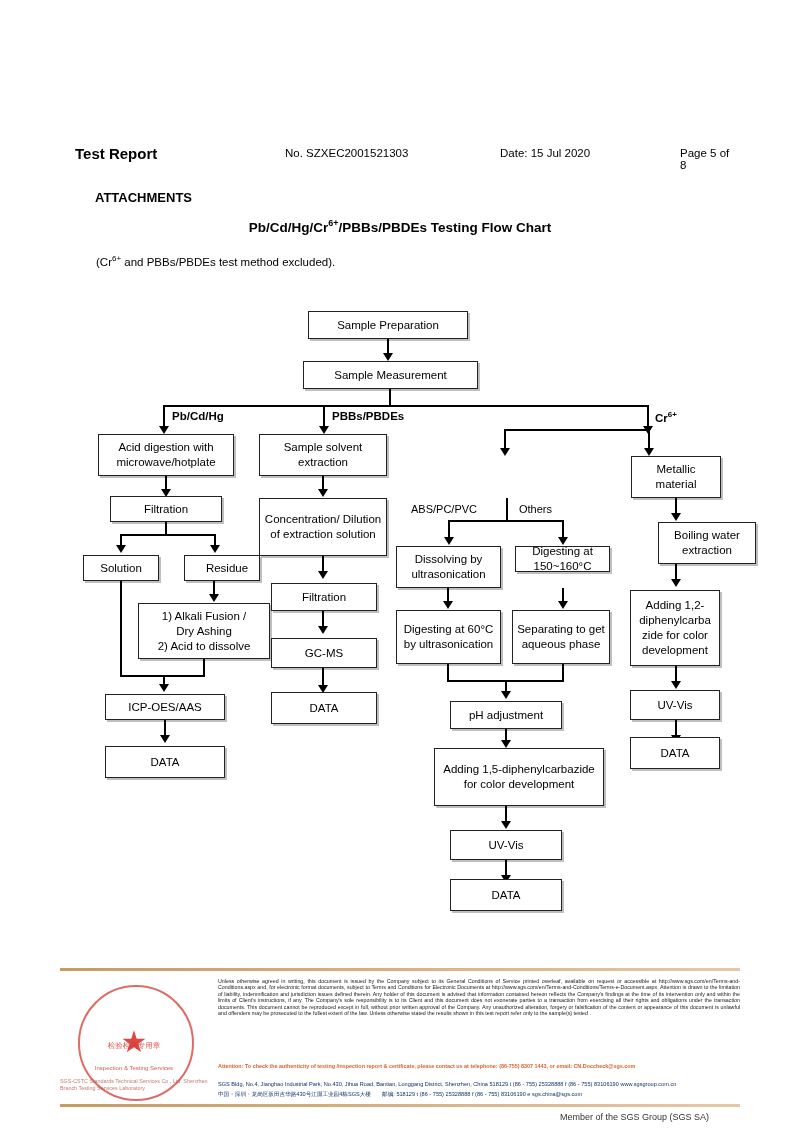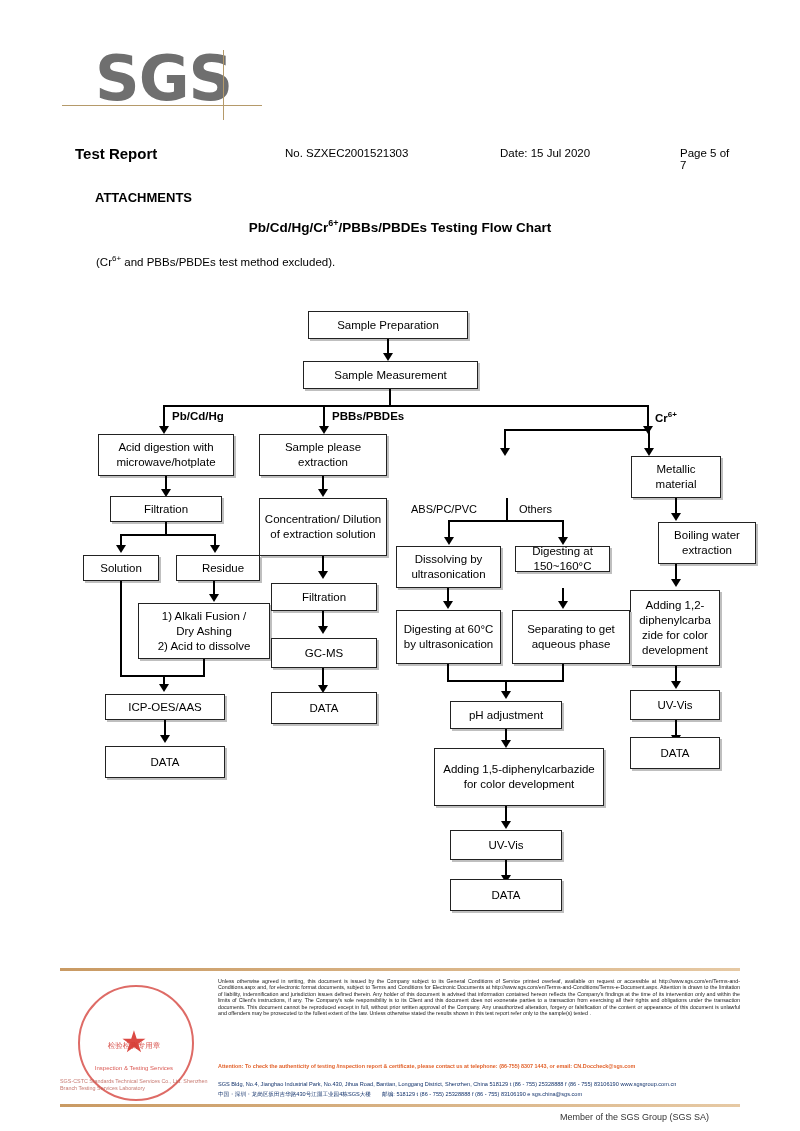--- a/index.html
+++ b/index.html
@@ -96,31 +96,26 @@
   .stamp .en1{position:absolute;left:0;top:80px;width:112px;text-align:center;
     font-size:6px;color:#d33a33;opacity:.85;}
   .stamp-cap{position:absolute;left:60px;top:1078px;width:160px;
     font-size:5.4px;line-height:7px;color:#b8554a;opacity:.8;}
 </style>
 </head>
 <body>
 
 <div class="page">
 
-  <div class="logo-wrap">
-    <div class="logo-text">SGS</div>
-    <div class="logo-vrule"></div>
-    <div class="logo-hrule"></div>
-  </div>
 
   <div class="hdr-row">
     <div class="hdr-title">Test Report</div>
     <div class="hdr-no">No. SZXEC2001521303</div>
     <div class="hdr-date">Date: 15 Jul 2020</div>
-    <div class="hdr-page">Page 5 of 7</div>
+    <div class="hdr-page">Page 5 of 8</div>
   </div>
 
   <div class="attachments">ATTACHMENTS</div>
 
   <div class="flow-title"><span>Pb/Cd/Hg/Cr</span><sup>6+</sup><span>/PBBs/PBDEs Testing Flow Chart</span></div>
 
   <div class="note">
     <span class="l2"><span>(Cr</span><sup>6+</sup><span> and PBBs/PBDEs  test method excluded).</span></span>
   </div>
 
@@ -153,21 +148,21 @@
     <div class="node" style="left:110px;top:196px;width:112px;height:26px;">Filtration</div>
 
     <div class="conn vline" style="left:165px;top:222px;height:14px;"></div>
     <div class="conn hline" style="left:120px;top:234px;width:96px;"></div>
     <div class="conn vline" style="left:120px;top:234px;height:14px;"></div>
     <div class="arrow" style="left:116px;top:245px;"></div>
     <div class="conn vline" style="left:214px;top:234px;height:14px;"></div>
     <div class="arrow" style="left:210px;top:245px;"></div>
 
     <div class="node" style="left:83px;top:255px;width:76px;height:26px;">Solution</div>
-    <div class="node" style="left:176px;top:255px;width:84px;height:26px;padding-left:13px;">Residue</div>
+    <div class="node" style="left:184px;top:255px;width:76px;height:26px;padding-left:13px;">Residue</div>
 
     <div class="conn vline" style="left:213px;top:281px;height:16px;"></div>
     <div class="arrow" style="left:209px;top:294px;"></div>
 
     <div class="node" style="left:138px;top:303px;width:132px;height:56px;flex-direction:column;">
       <span>1) Alkali Fusion /</span>
       <span>Dry Ashing</span>
       <span>2) Acid to dissolve</span>
     </div>
 
@@ -175,21 +170,21 @@
     <div class="conn vline" style="left:203px;top:359px;height:18px;"></div>
     <div class="conn hline" style="left:120px;top:375px;width:85px;"></div>
     <div class="conn vline" style="left:163px;top:375px;height:12px;"></div>
     <div class="arrow" style="left:159px;top:384px;"></div>
 
     <div class="node" style="left:105px;top:394px;width:120px;height:26px;">ICP-OES/AAS</div>
     <div class="conn vline" style="left:164px;top:420px;height:18px;"></div>
     <div class="arrow" style="left:160px;top:435px;"></div>
     <div class="node" style="left:105px;top:446px;width:120px;height:32px;">DATA</div>
 
-    <div class="node" style="left:259px;top:134px;width:128px;height:42px;">Sample please extraction</div>
+    <div class="node" style="left:259px;top:134px;width:128px;height:42px;">Sample solvent extraction</div>
     <div class="conn vline" style="left:322px;top:176px;height:16px;"></div>
     <div class="arrow" style="left:318px;top:189px;"></div>
 
     <div class="node" style="left:259px;top:198px;width:128px;height:58px;">Concentration/ Dilution of extraction solution</div>
     <div class="conn vline" style="left:322px;top:256px;height:18px;"></div>
     <div class="arrow" style="left:318px;top:271px;"></div>
 
     <div class="node" style="left:271px;top:283px;width:106px;height:28px;">Filtration</div>
     <div class="conn vline" style="left:322px;top:311px;height:18px;"></div>
     <div class="arrow" style="left:318px;top:326px;"></div>
@@ -236,21 +231,21 @@
 
     <div class="node" style="left:396px;top:246px;width:105px;height:42px;">Dissolving by ultrasonication</div>
     <div class="conn vline" style="left:447px;top:288px;height:16px;"></div>
     <div class="arrow" style="left:443px;top:301px;"></div>
 
     <div class="node" style="left:515px;top:246px;width:95px;height:26px;">Digesting at 150~160°C</div>
     <div class="conn vline" style="left:562px;top:288px;height:16px;"></div>
     <div class="arrow" style="left:558px;top:301px;"></div>
 
     <div class="node" style="left:396px;top:310px;width:105px;height:54px;">Digesting at 60°C by ultrasonication</div>
-    <div class="node" style="left:512px;top:310px;width:118px;height:54px;">Separating to get aqueous phase</div>
+    <div class="node" style="left:512px;top:310px;width:98px;height:54px;">Separating to get aqueous phase</div>
 
     <div class="conn vline" style="left:447px;top:364px;height:18px;"></div>
     <div class="conn vline" style="left:562px;top:364px;height:18px;"></div>
     <div class="conn hline" style="left:447px;top:380px;width:117px;"></div>
     <div class="conn vline" style="left:505px;top:380px;height:14px;"></div>
     <div class="arrow" style="left:501px;top:391px;"></div>
 
     <div class="node" style="left:450px;top:401px;width:112px;height:28px;">pH adjustment</div>
     <div class="conn vline" style="left:505px;top:429px;height:14px;"></div>
     <div class="arrow" style="left:501px;top:440px;"></div>

